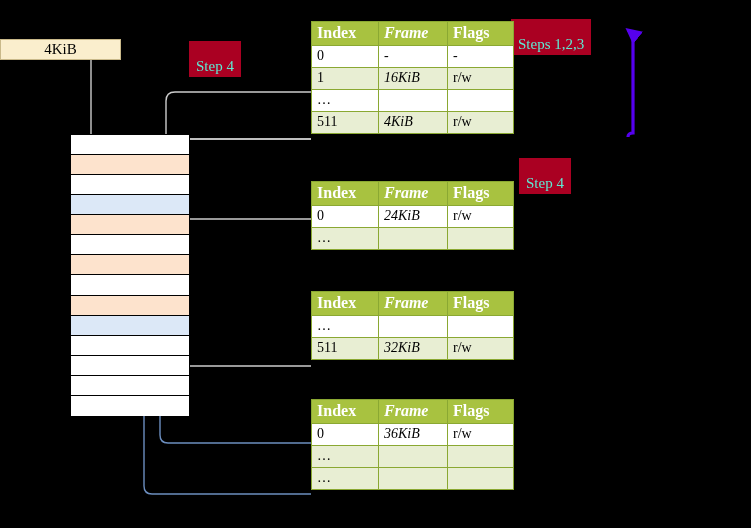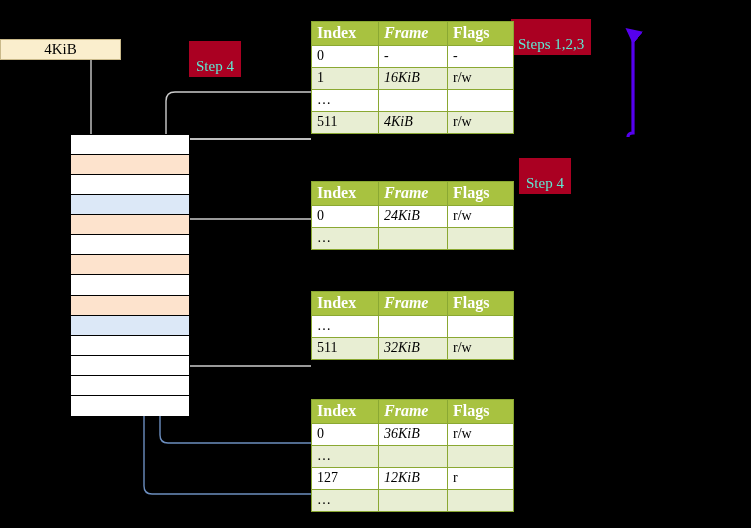--- a/index.html
+++ b/index.html
@@ -273,25 +273,20 @@
         <tr>
           <td class="col-index">0</td>
           <td class="col-frame">36KiB</td>
           <td class="col-flags">r/w</td>
         </tr>
         <tr class="alt">
           <td class="col-index">…</td>
           <td class="col-frame"></td>
           <td class="col-flags"></td>
         </tr>
-        <tr>
-          <td class="col-index">127</td>
-          <td class="col-frame">12KiB</td>
-          <td class="col-flags">r</td>
-        </tr>
         <tr class="alt">
           <td class="col-index">…</td>
           <td class="col-frame"></td>
           <td class="col-flags"></td>
         </tr>
       </tbody>
     </table>
 
 </div>
 

